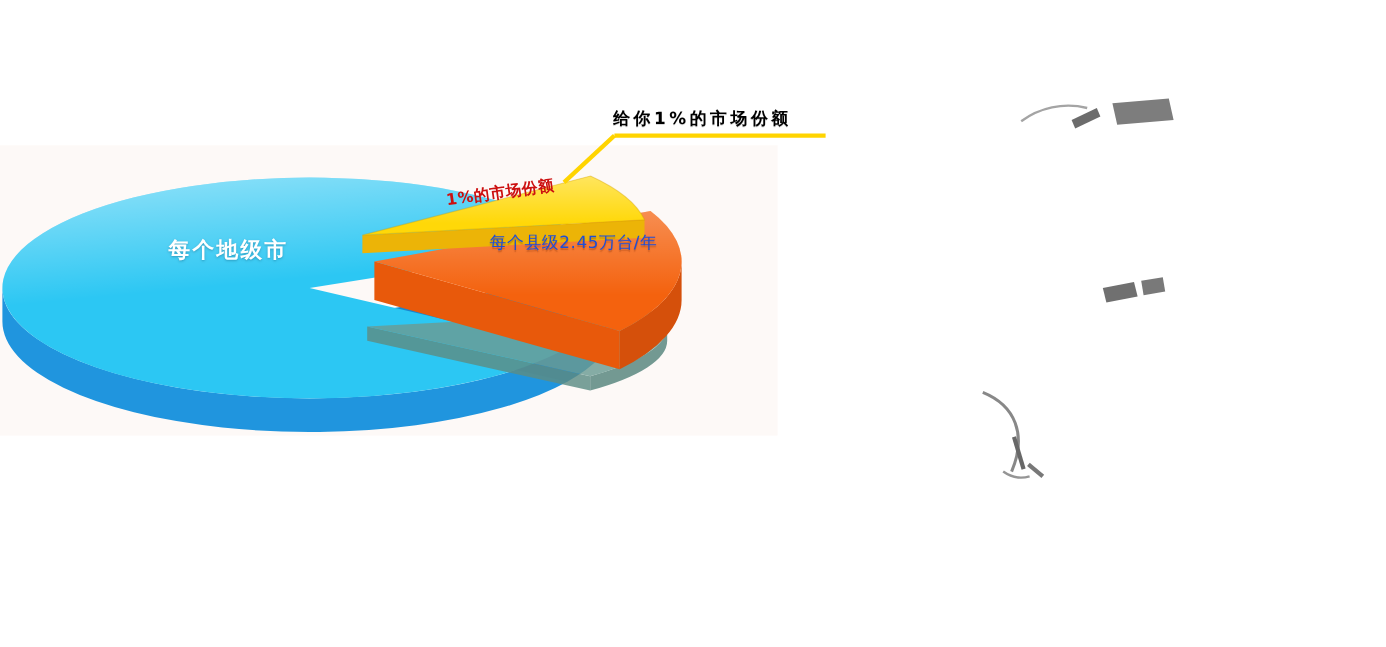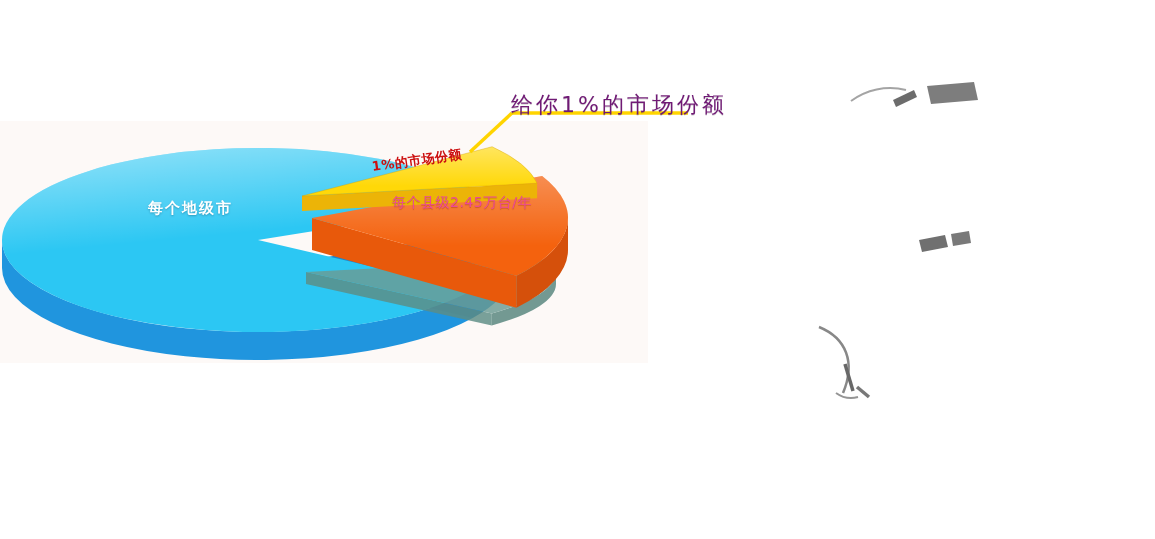--- a/index.html
+++ b/index.html
@@ -8,38 +8,38 @@
     width:1155px;height:539px;
     background:#ffffff;
     overflow:hidden;
     font-family:"DejaVu Sans","Liberation Sans",sans-serif;
   }
   .stage svg{position:absolute;left:0;top:0;z-index:1;}
   .label{position:absolute;z-index:2;white-space:nowrap;}
   .main-label{
     left:98px;top:197px;width:185px;
     text-align:center;
-    color:#ffffff;font-weight:bold;font-size:15px;
+    color:#ffffff;font-weight:bold;font-size:18px;
     letter-spacing:2px;line-height:23px;
     text-shadow:0 1px 2px rgba(0,60,90,.35);
   }
   .orange-label{
-    left:392px;top:194px;
-    color:#ec4899;font-size:14px;letter-spacing:.5px;
+    left:408px;top:194px;
+    color:#1d4ed8;font-size:14px;letter-spacing:.5px;
     text-shadow:0 1px 1px rgba(120,40,0,.35);
   }
   .yellow-label{
     left:372px;top:158px;
     color:#cc1010;font-weight:bold;font-size:13px;
     transform:rotate(-8deg);transform-origin:left center;
     letter-spacing:.5px;
   }
   .callout-label{
     left:511px;top:90px;
-    color:#701a75;font-weight:normal;font-size:22px;
+    color:#000000;font-weight:bold;font-size:14px;
     letter-spacing:3px;
     text-shadow:0 1px 0 rgba(0,0,0,.15);
   }
 </style>
 </head>
 <body>
 
 <div class="stage">
 
   <svg width="1155" height="539" viewBox="0 0 1155 539">

